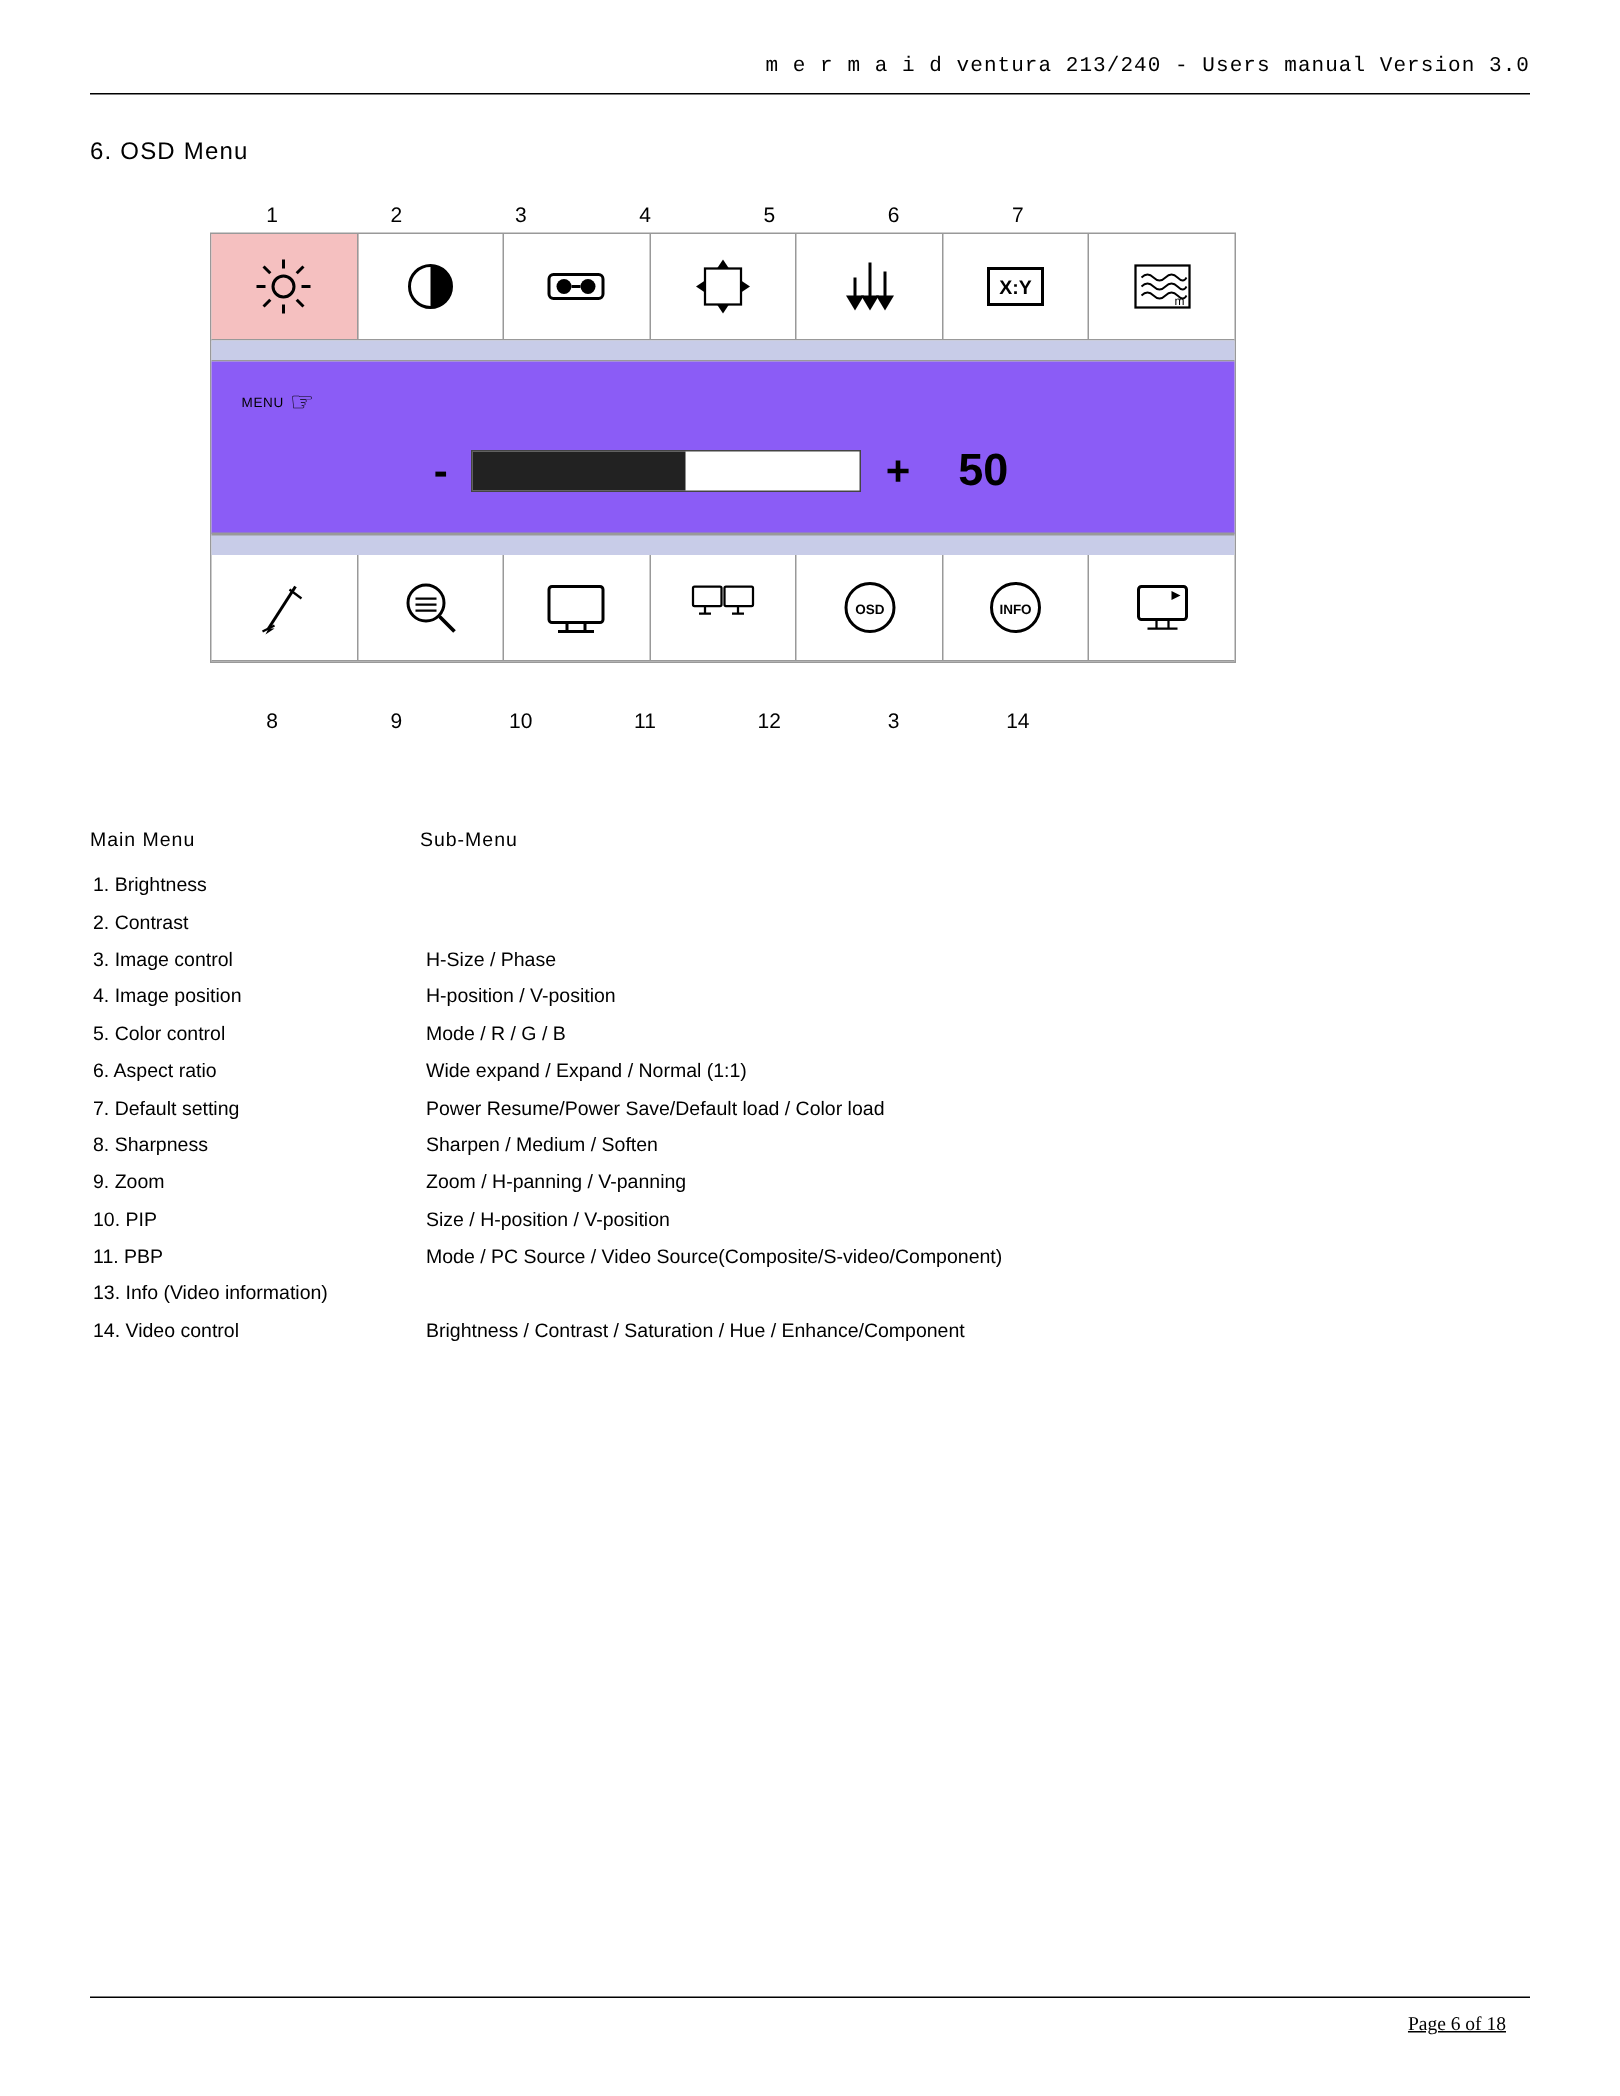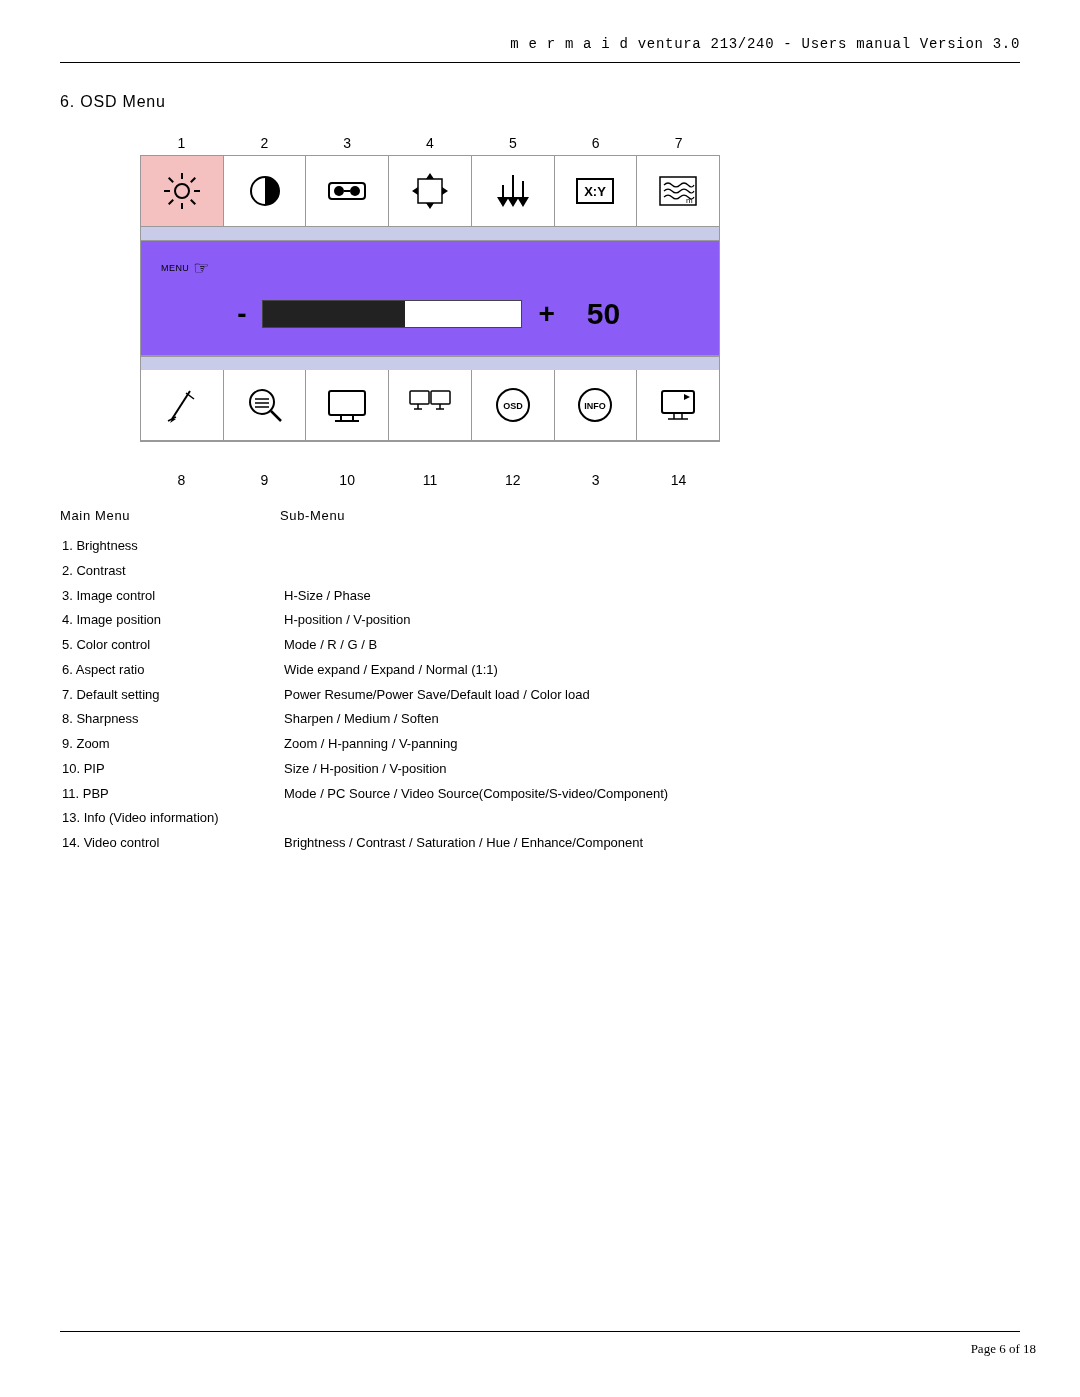--- a/index.html
+++ b/index.html
@@ -22,22 +22,23 @@
     }
     .header-line {
       border-top: 1.5px solid #000;
       margin: 0 60px 0 60px;
     }
 
     
     .footer {
       position: absolute;
       bottom: 40px;
-      right: 44px;
+      right: 76px;
       font-size: 13px;
+      text-decoration: underline;
     }
     .footer-line {
       border-top: 1.5px solid #000;
       margin: 0 60px;
       position: absolute;
       bottom: 65px;
       left: 0;
       right: 0;
     }
 
@@ -50,21 +51,21 @@
       font-size: 16px;
       font-family: Arial, sans-serif;
       font-weight: normal;
       margin-bottom: 24px;
       letter-spacing: 0.05em;
     }
 
     
     .osd-diagram {
       border: 1.5px solid #999;
-      width: 580px;
+      width: 684px;
       margin-left: 80px;
       margin-bottom: 30px;
     }
 
     
     .icon-row-top {
       display: flex;
       align-items: stretch;
       border-bottom: 1px solid #999;
     }
@@ -401,21 +402,21 @@
   <div class="numbers-row-bottom">
     <div class="num-cell">8</div>
     <div class="num-cell">9</div>
     <div class="num-cell">10</div>
     <div class="num-cell">11</div>
     <div class="num-cell">12</div>
     <div class="num-cell">3</div>
     <div class="num-cell">14</div>
   </div>
 
-  <div style="margin-top: 20px;">
+  <div style="margin-top: 64px;">
     <div class="menu-headers">
       <div class="menu-header-left">Main Menu</div>
       <div class="menu-header-right">Sub-Menu</div>
     </div>
     <table class="menu-table">
       <tbody id="menu-body">
           <tr>
             <td>1. Brightness</td>
             <td></td>
           </tr>

